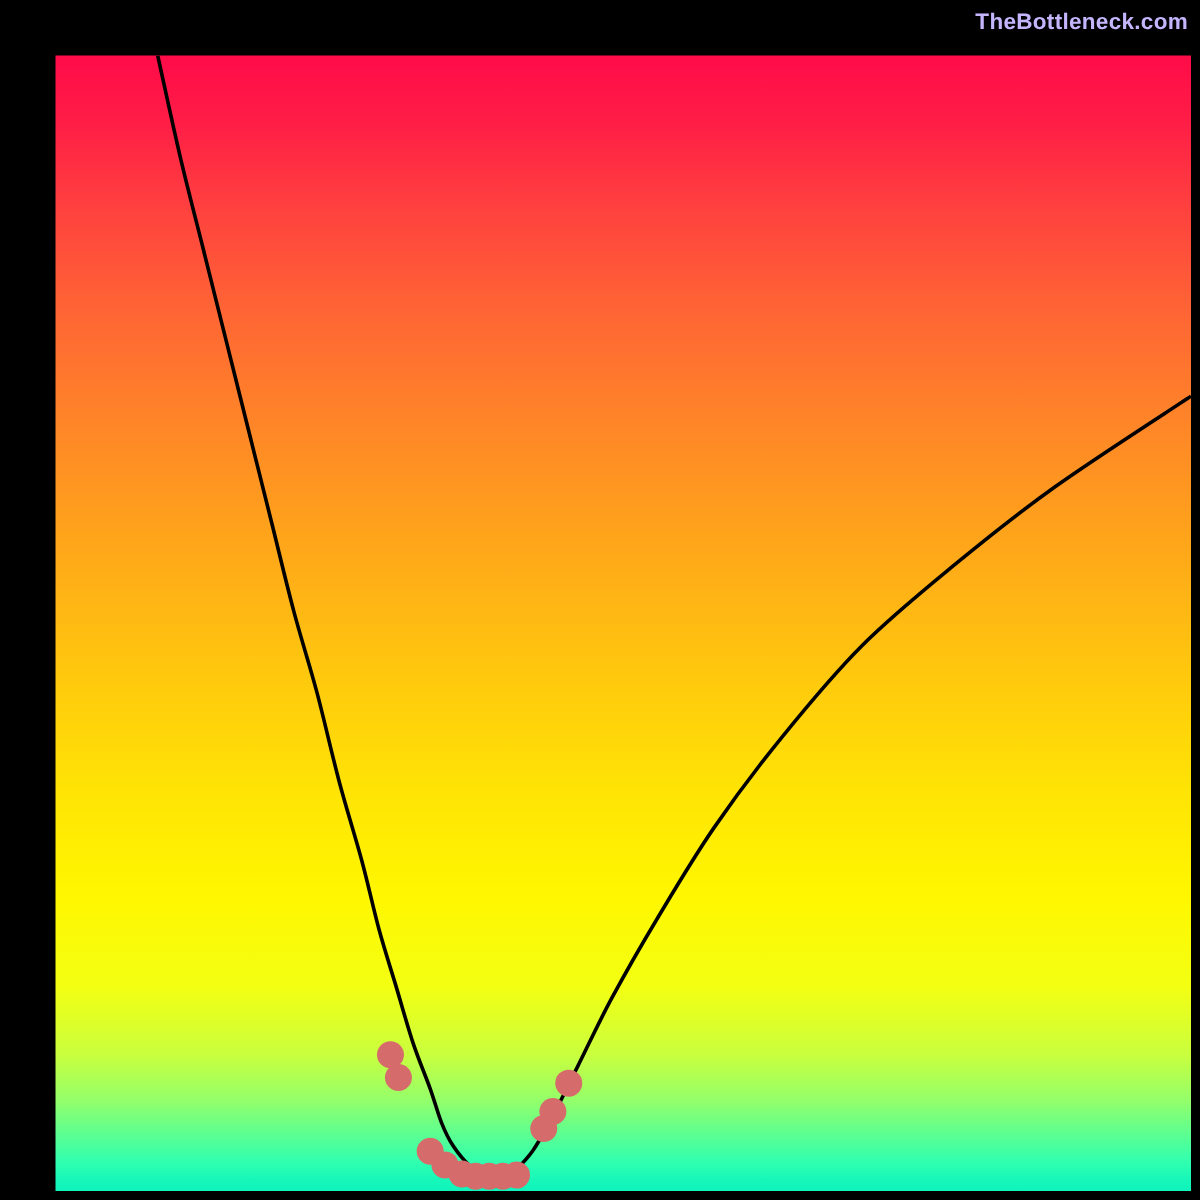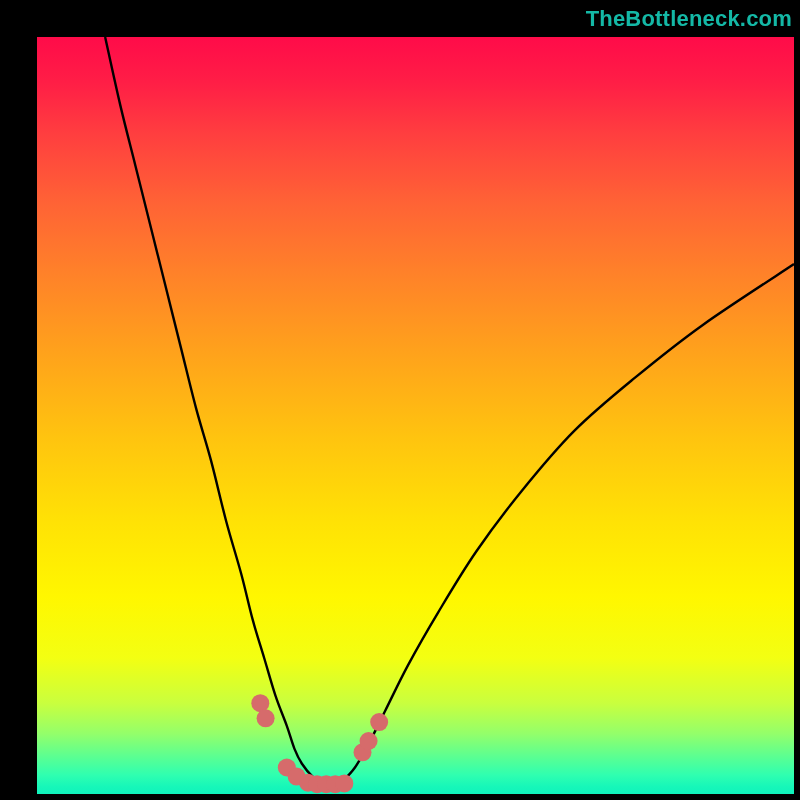--- a/index.html
+++ b/index.html
@@ -42,22 +42,22 @@
       #5cff91 95%,
       #2fffb0 97.5%,
       #17f7b9 99%,
       #0ff3bc 100%
     );
   }
   .watermark {
     position: absolute;
     top: 6px;
     right: 8px;
-    color: #14b8a6;
-    font-size: 22px;
+    color: #c4b5fd;
+    font-size: 15px;
     font-weight: 600;
     letter-spacing: 0.2px;
   }
   svg.overlay {
     position: absolute;
     left: 0;
     top: 0;
     width: 757px;
     height: 757px;
   }

